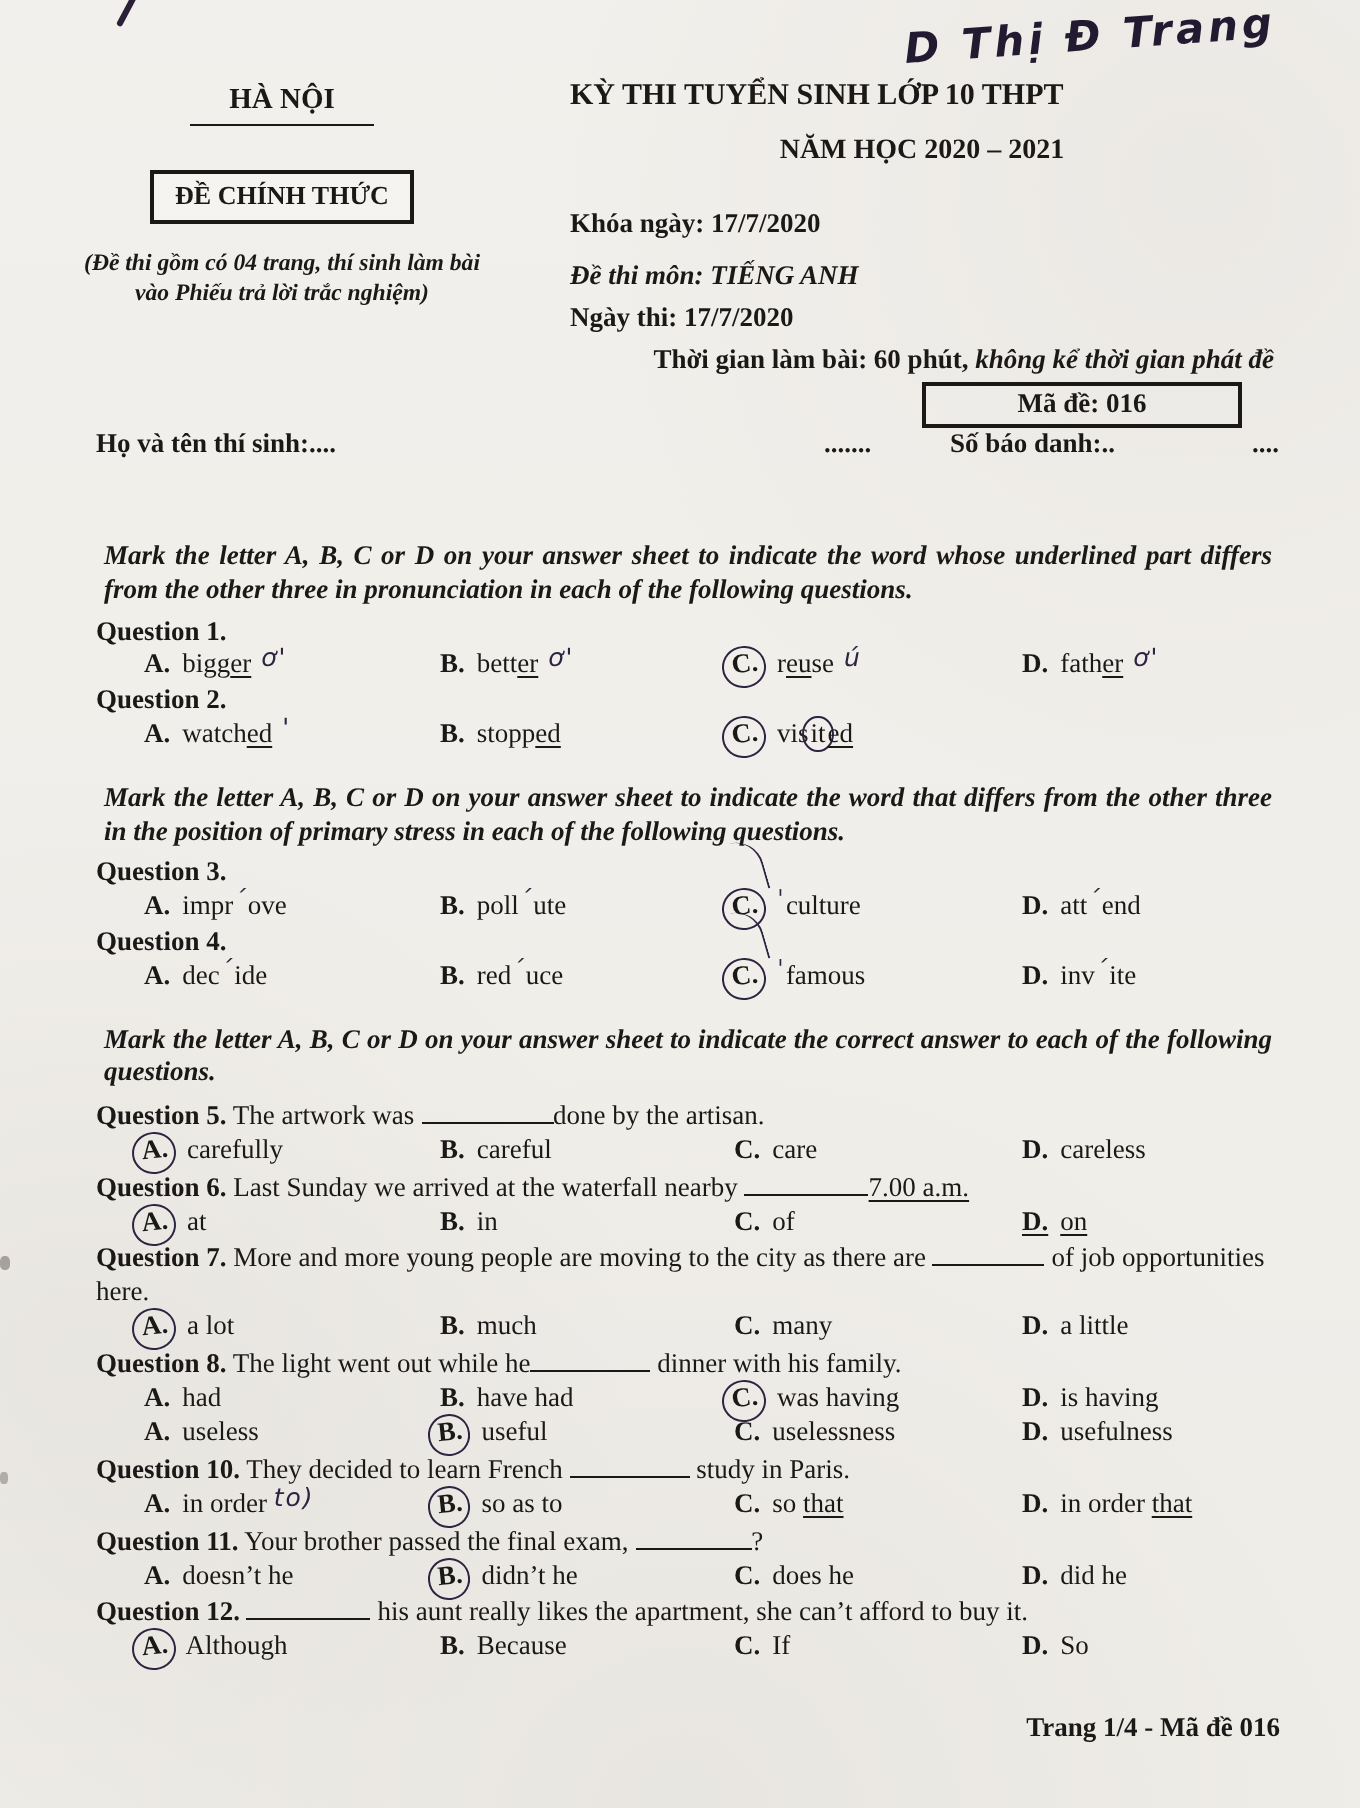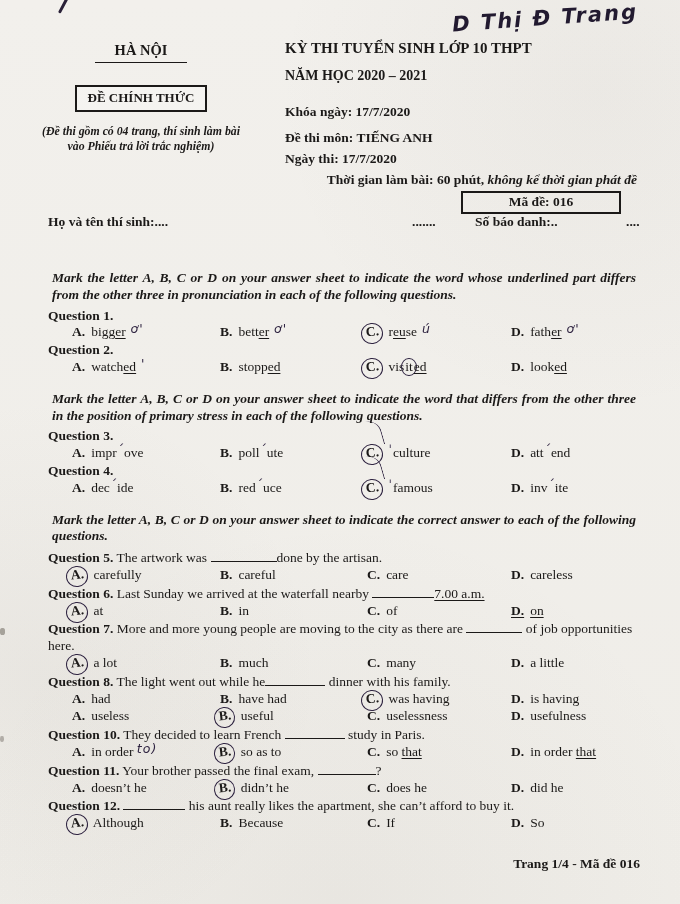--- a/index.html
+++ b/index.html
@@ -30,23 +30,23 @@
   .dept{font-weight:bold;font-size:14px;}
   .city{font-weight:bold;font-size:14.5px;margin-top:2px;}
   .city-rule{width:92px;border-top:1.6px solid #1b1918;margin:3px auto 0;}
   .stamp{display:inline-block;margin-top:22px;border:2px solid #1b1918;
     padding:3px 11px 4px;font-weight:bold;font-size:13px;background:rgba(255,255,255,.25);}
   .note{margin-top:12px;font-weight:bold;font-style:italic;font-size:11.8px;line-height:15px;}
 
   
   .header-right{position:absolute;left:285px;top:40px;width:352px;}
   .hr-title{font-weight:bold;font-size:15px;text-align:left;}
-  .hr-year{font-weight:bold;font-size:14px;margin-top:11px;}
+  .hr-year{font-weight:bold;font-size:14px;text-align:center;margin-top:11px;}
   .hr-session{font-weight:bold;font-size:13.5px;text-align:left;margin-top:20px;}
-  .hr-subject{font-weight:bold;font-size:13.5px;margin-top:10px;}
+  .hr-subject{font-weight:bold;font-size:13.5px;margin-top:10px;font-style:italic;}
   .hr-date{font-weight:bold;font-size:13.5px;margin-top:5px;}
   .hr-duration{font-weight:bold;font-size:13.5px;margin-top:5px;white-space:nowrap;text-align:right;}
   .hr-duration .it{font-style:italic;}
   .code-box{margin-left:176px;margin-top:3px;width:156px;border:2px solid #1b1918;
     text-align:center;font-weight:bold;font-size:13.5px;padding:1px 0 2px;}
 
   
   .candidate-row{position:absolute;left:48px;top:214px;width:592px;height:18px;}
   .candidate-row span{position:absolute;font-weight:bold;font-size:13.5px;white-space:nowrap;}
   .cand-name{left:0;}
@@ -129,21 +129,20 @@
             <span class="opt"><span class="circ"><span class="opt-letter">C.</span></span> <span>r</span><span class="u">eu</span><span>se</span><span class="hw"> ú</span></span>
             <span class="opt"><span class="opt-letter">D.</span><span>fath</span><span class="u">er</span><span class="hw">  ơ'</span></span>
           </div>
         </div>
         <div class="question">
           <div class="q-line"><span class="q-label">Question 2.</span></div>
           <div class="opts">
             <span class="opt"><span class="opt-letter">A.</span><span>watch</span><span class="u">ed</span><span class="hw"> '</span></span>
             <span class="opt"><span class="opt-letter">B.</span><span>stopp</span><span class="u">ed</span></span>
             <span class="opt"><span class="circ"><span class="opt-letter">C.</span></span> <span>vis</span><span class="oval">it</span><span class="u">ed</span></span>
-            <span class="opt"><span class="opt-letter">D.</span><span>look</span><span class="u">ed</span></span>
           </div>
         </div>
       </div>
       <div class="section">
         <p class="instruction">Mark the letter A, B, C or D on your answer sheet to indicate the word that differs from the other three in the position of primary stress in each of the following questions.</p>
         <div class="question">
           <div class="q-line"><span class="q-label">Question 3.</span></div>
           <div class="opts">
             <span class="opt"><span class="opt-letter">A.</span><span>impr</span><span class="hw">ˊ</span><span>ove</span></span>
             <span class="opt"><span class="opt-letter">B.</span><span>poll</span><span class="hw">ˊ</span><span>ute</span></span>

